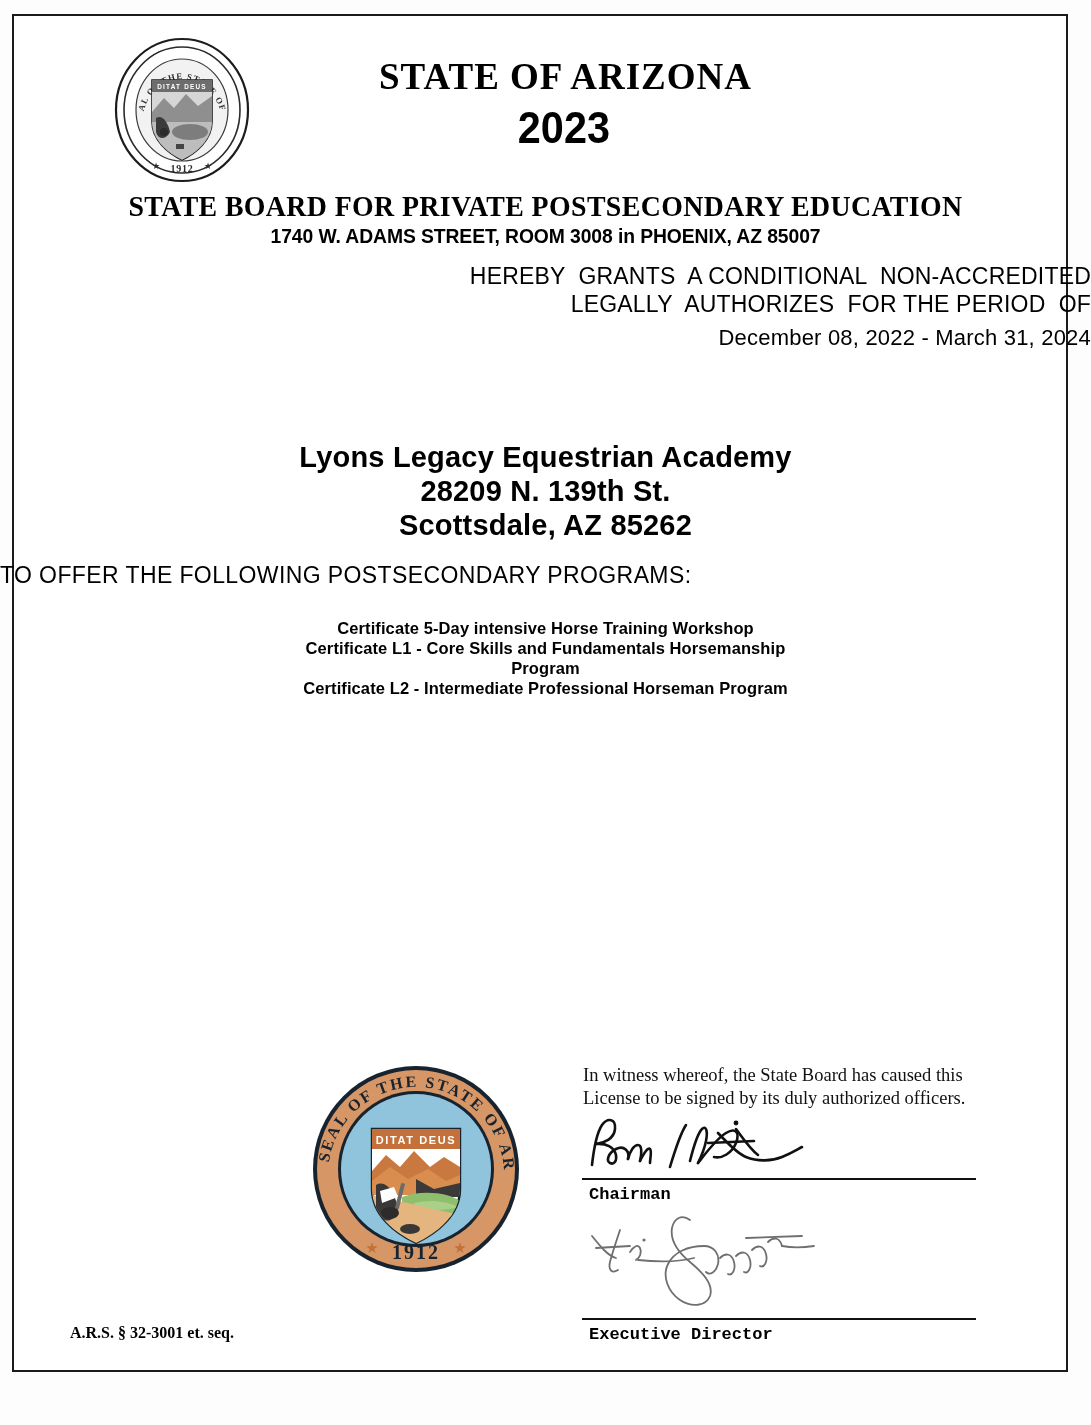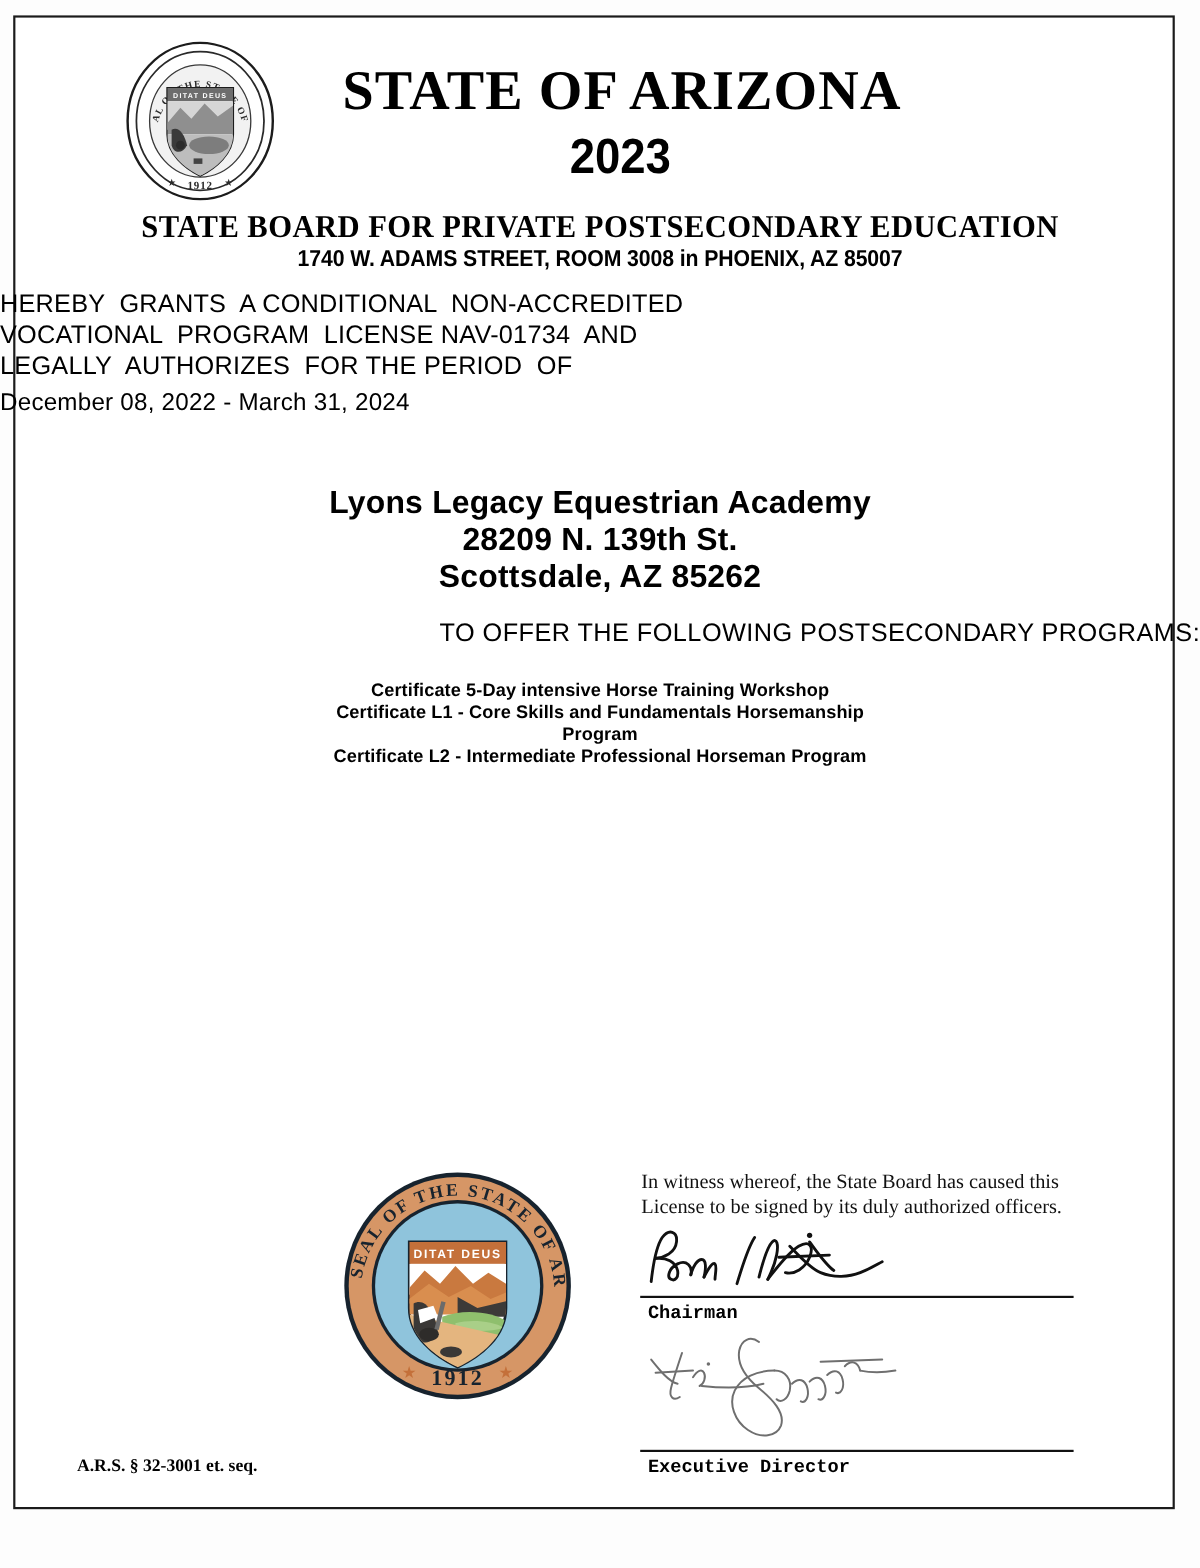--- a/index.html
+++ b/index.html
@@ -51,21 +51,21 @@
   #title-block {
     position: absolute;
     left: 0;
     top: 58px;
     width: 1091px;
     text-align: center;
   }
   #state-title {
     font-family: "Liberation Serif", serif;
     font-weight: bold;
-    font-size: 51px;
+    font-size: 37px;
     letter-spacing: 1px;
     line-height: 1.0;
     color: #000;
     padding-left: 40px;
   }
   #year-title {
     font-family: "Liberation Sans", sans-serif;
     font-weight: bold;
     font-size: 45px;
     line-height: 1.0;
@@ -101,21 +101,21 @@
     color: #000;
     transform: scaleX(0.92);
   }
 
   
   #grant-block {
     position: absolute;
     left: 0;
     top: 262px;
     width: 1091px;
-    text-align: left;
+    text-align: right;
     color: #000;
   }
   #grant-block .grant-line {
     font-size: 23px;
     line-height: 28px;
     letter-spacing: 0.2px;
     white-space: pre;
   }
   #grant-period {
     font-size: 22px;
@@ -140,21 +140,21 @@
     line-height: 34px;
     letter-spacing: 0.2px;
   }
 
   
   #offer-line {
     position: absolute;
     left: 0;
     top: 562px;
     width: 1091px;
-    text-align: right;
+    text-align: left;
     font-size: 23px;
     letter-spacing: 0.4px;
     color: #000;
   }
   #program-list {
     position: absolute;
     left: 0;
     top: 618px;
     width: 1091px;
     text-align: center;
@@ -280,21 +280,20 @@
     <div id="title-block">
       <div id="state-title">STATE OF ARIZONA</div>
       <div id="year-title">2023</div>
     </div>
 
     <div id="board-name">STATE BOARD FOR PRIVATE POSTSECONDARY EDUCATION</div>
     <div id="board-address">1740 W. ADAMS STREET, ROOM 3008 in PHOENIX, AZ 85007</div>
 
     <div id="grant-block">
       <div class="grant-line">HEREBY  GRANTS  A CONDITIONAL  NON-ACCREDITED</div>
-      <div class="grant-line">VOCATIONAL  PROGRAM  LICENSE NAV-01734  AND</div>
       <div class="grant-line">LEGALLY  AUTHORIZES  FOR THE PERIOD  OF</div>
       <div id="grant-period">December  08, 2022 - March 31, 2024</div>
     </div>
 
     <div id="institution-block">
       <div>Lyons Legacy Equestrian Academy</div>
       <div>28209 N. 139th St.</div>
       <div>Scottsdale, AZ 85262</div>
     </div>
 

